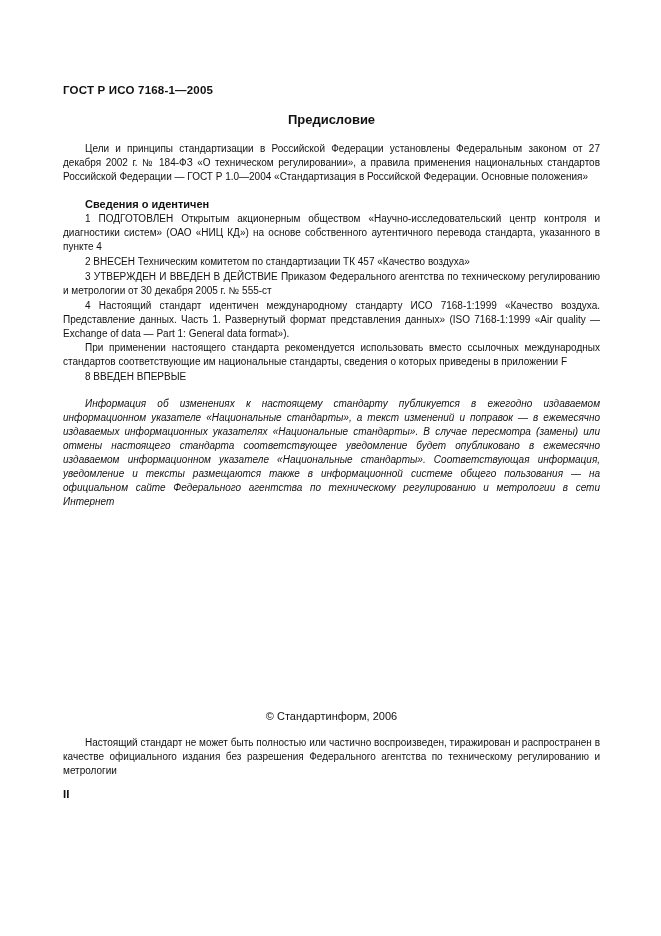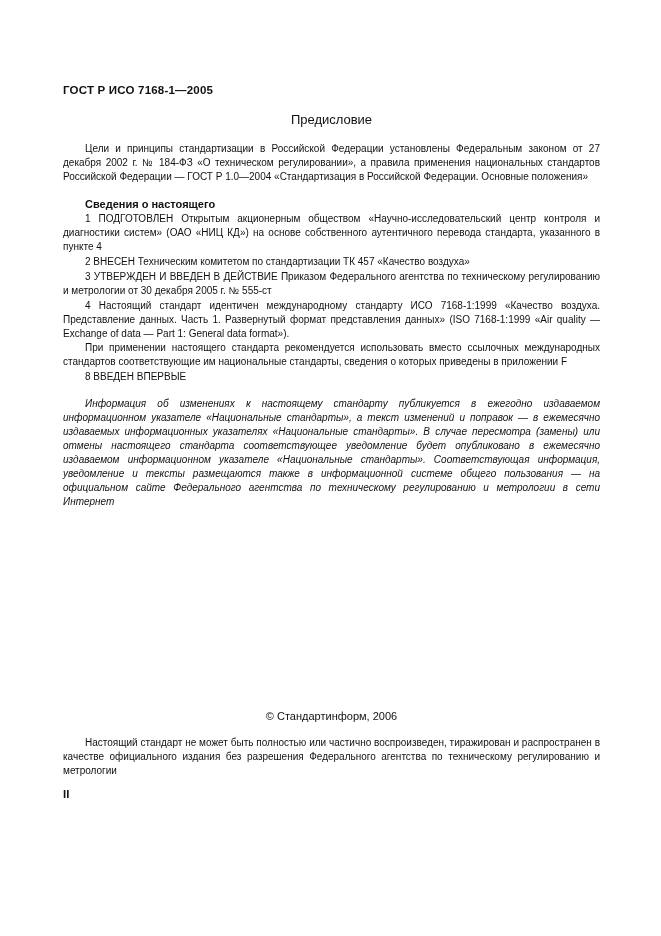--- a/index.html
+++ b/index.html
@@ -23,21 +23,21 @@
   }
   .doc-header {
     font-size: 11.5px;
     font-weight: bold;
     letter-spacing: 0.2px;
   }
   .doc-title {
     margin-top: 16px;
     text-align: center;
     font-size: 13px;
-    font-weight: normal;
+    font-weight: bold;
   }
   p.para {
     margin: 0;
     font-size: 10px;
     line-height: 14px;
     text-align: justify;
     text-indent: 22px;
   }
   p.intro {
     margin-top: 15px;
@@ -79,21 +79,21 @@
 <body>
 
 <div class="page">
 
   <div class="doc-header">ГОСТ Р ИСО 7168-1—2005</div>
 
   <div class="doc-title">Предисловие</div>
 
   <p class="para intro">Цели и принципы стандартизации в Российской Федерации установлены Федеральным законом от 27 декабря 2002 г. № 184-ФЗ «О техническом регулировании», а правила применения национальных стандартов Российской Федерации — ГОСТ Р 1.0—2004 «Стандартизация в Российской Федерации. Основные положения»</p>
 
-  <p class="info-heading">Сведения о настоящего</p>
+  <p class="info-heading">Сведения о идентичен</p>
 
   <p class="para item">1 ПОДГОТОВЛЕН Открытым акционерным обществом «Научно-исследовательский центр контроля и диагностики систем» (ОАО «НИЦ КД») на основе собственного аутентичного перевода стандарта, указанного в пункте 4</p>
 
   <p class="para item">2 ВНЕСЕН Техническим комитетом по стандартизации ТК 457 «Качество воздуха»</p>
 
   <p class="para item">3 УТВЕРЖДЕН И ВВЕДЕН В ДЕЙСТВИЕ Приказом Федерального агентства по техническому регулированию и метрологии от 30 декабря 2005 г. № 555-ст</p>
 
   <p class="para item">4 Настоящий стандарт идентичен международному стандарту ИСО 7168-1:1999 «Качество воздуха. Представление данных. Часть 1. Развернутый формат представления данных» (ISO 7168-1:1999 «Air quality — Exchange of data — Part 1: General data format»).</p>
 
   <p class="para follow">При применении настоящего стандарта рекомендуется использовать вместо ссылочных международных стандартов соответствующие им национальные стандарты, сведения о которых приведены в приложении F</p>

